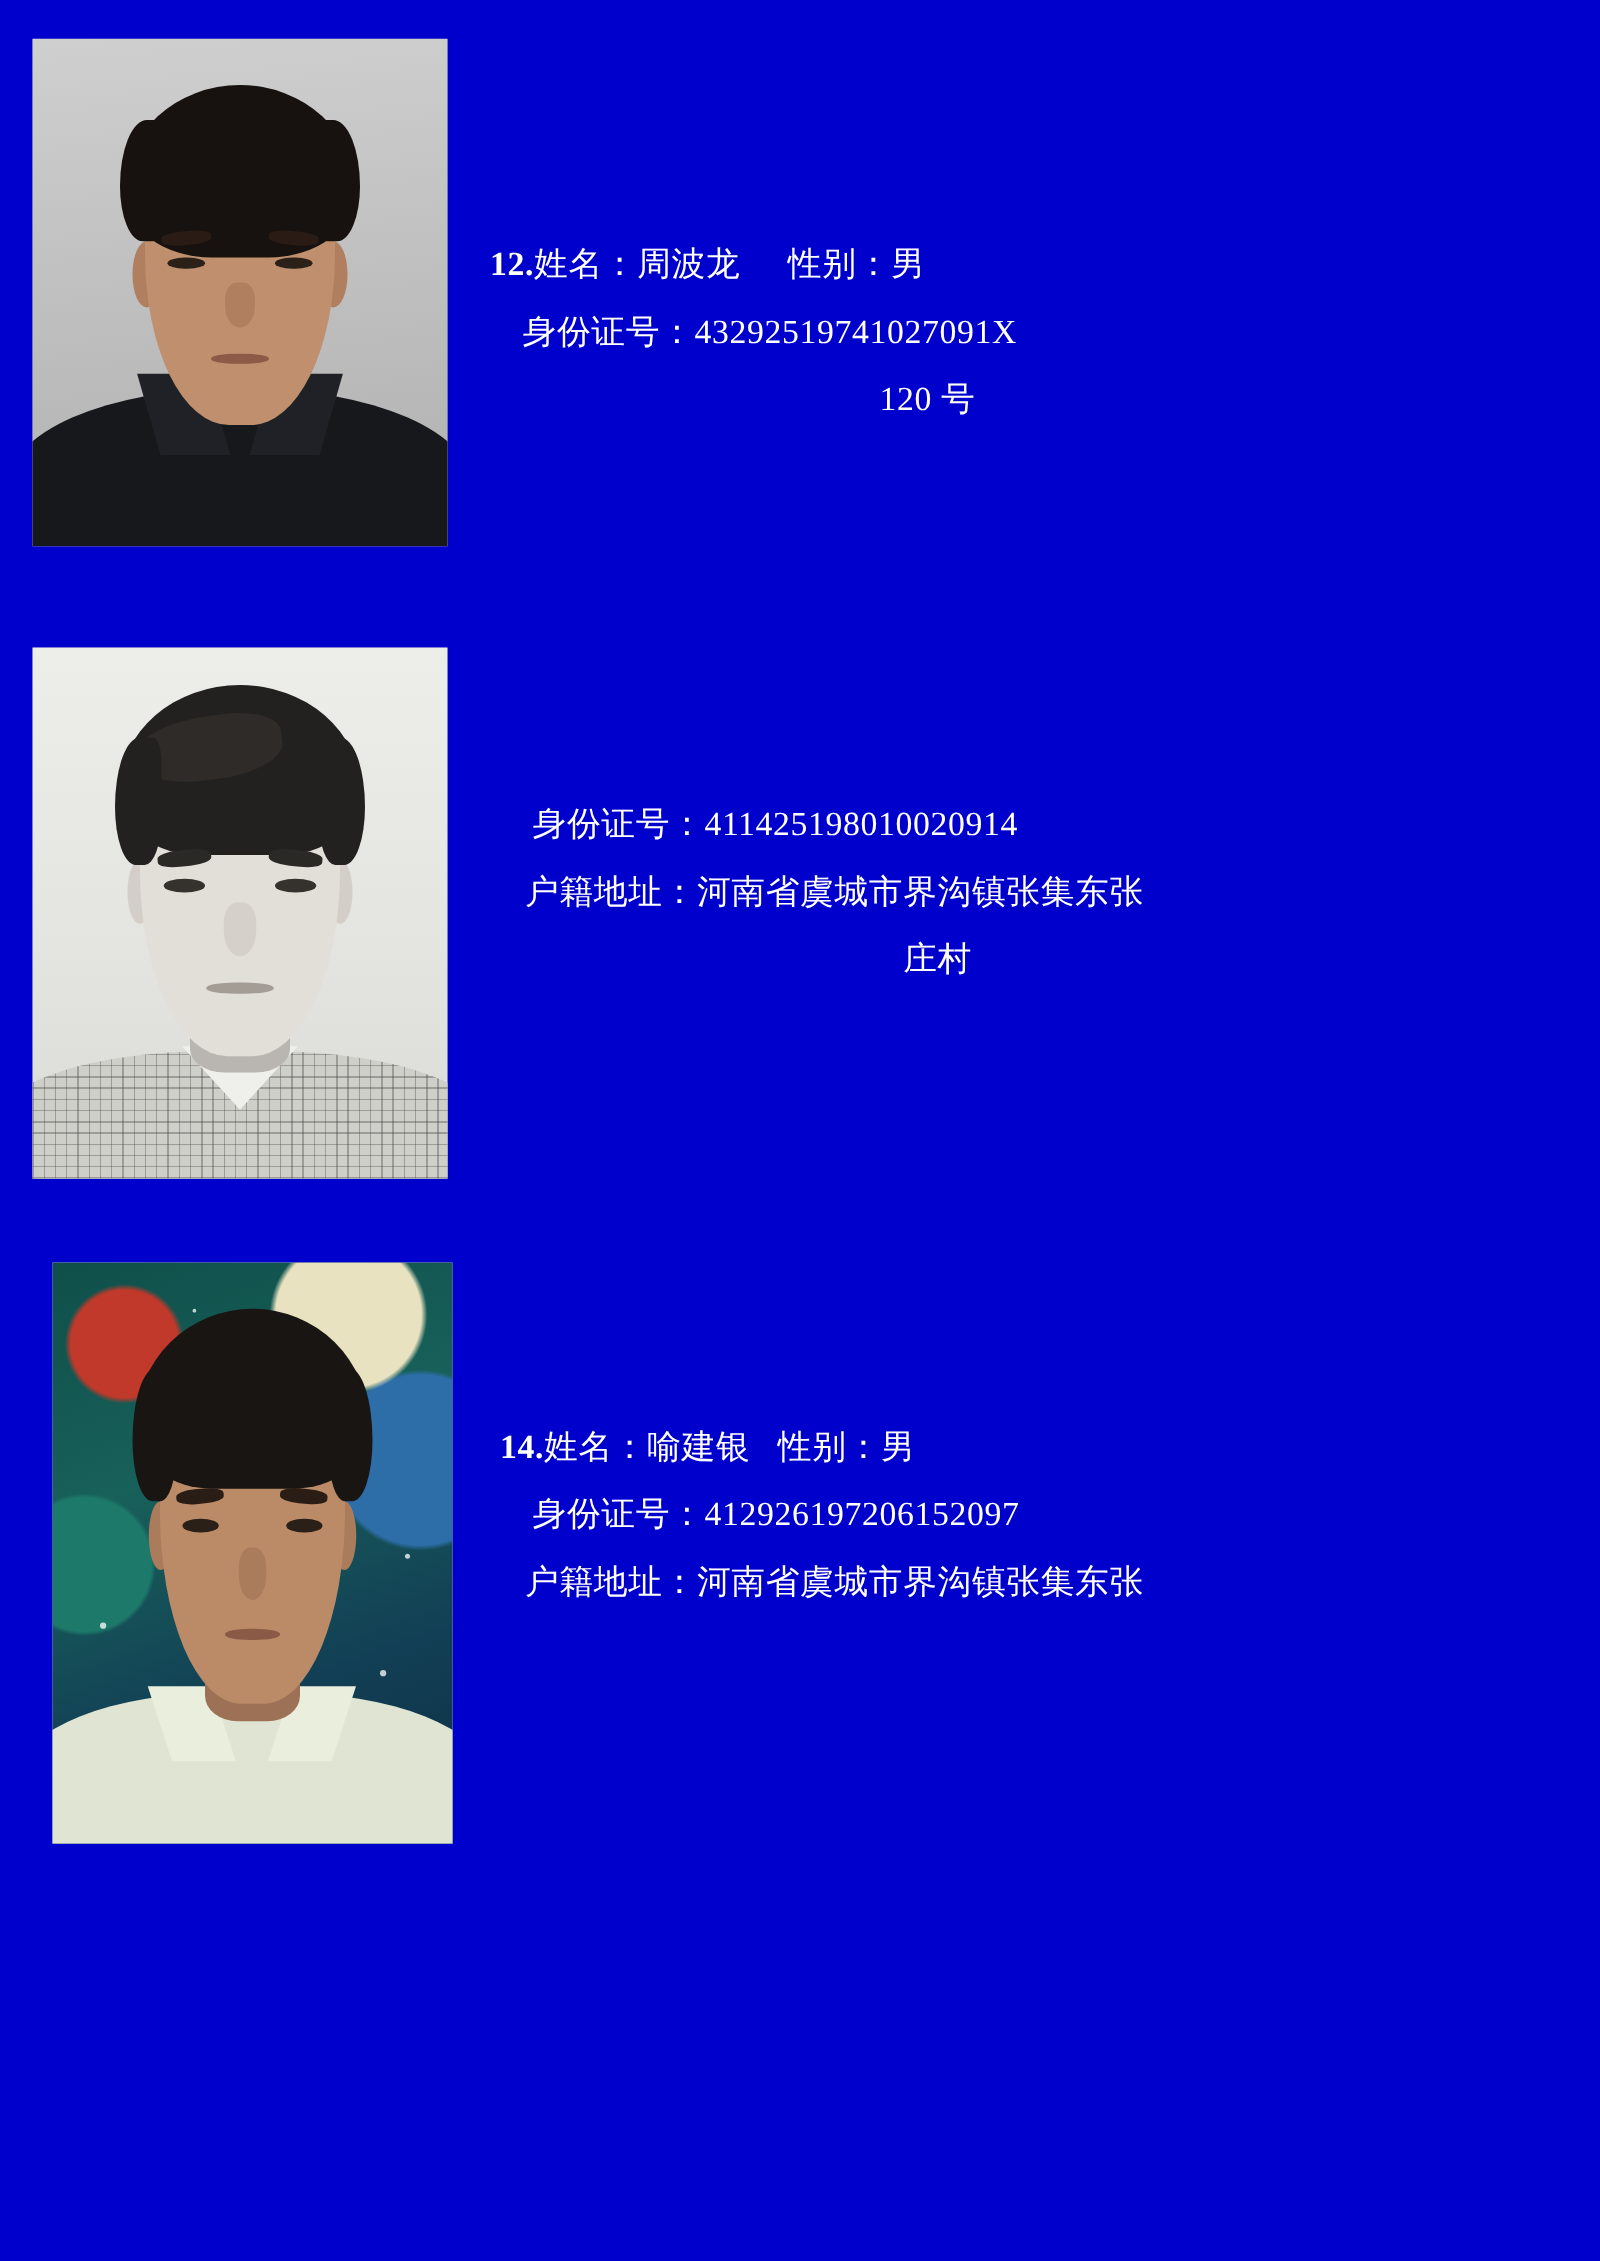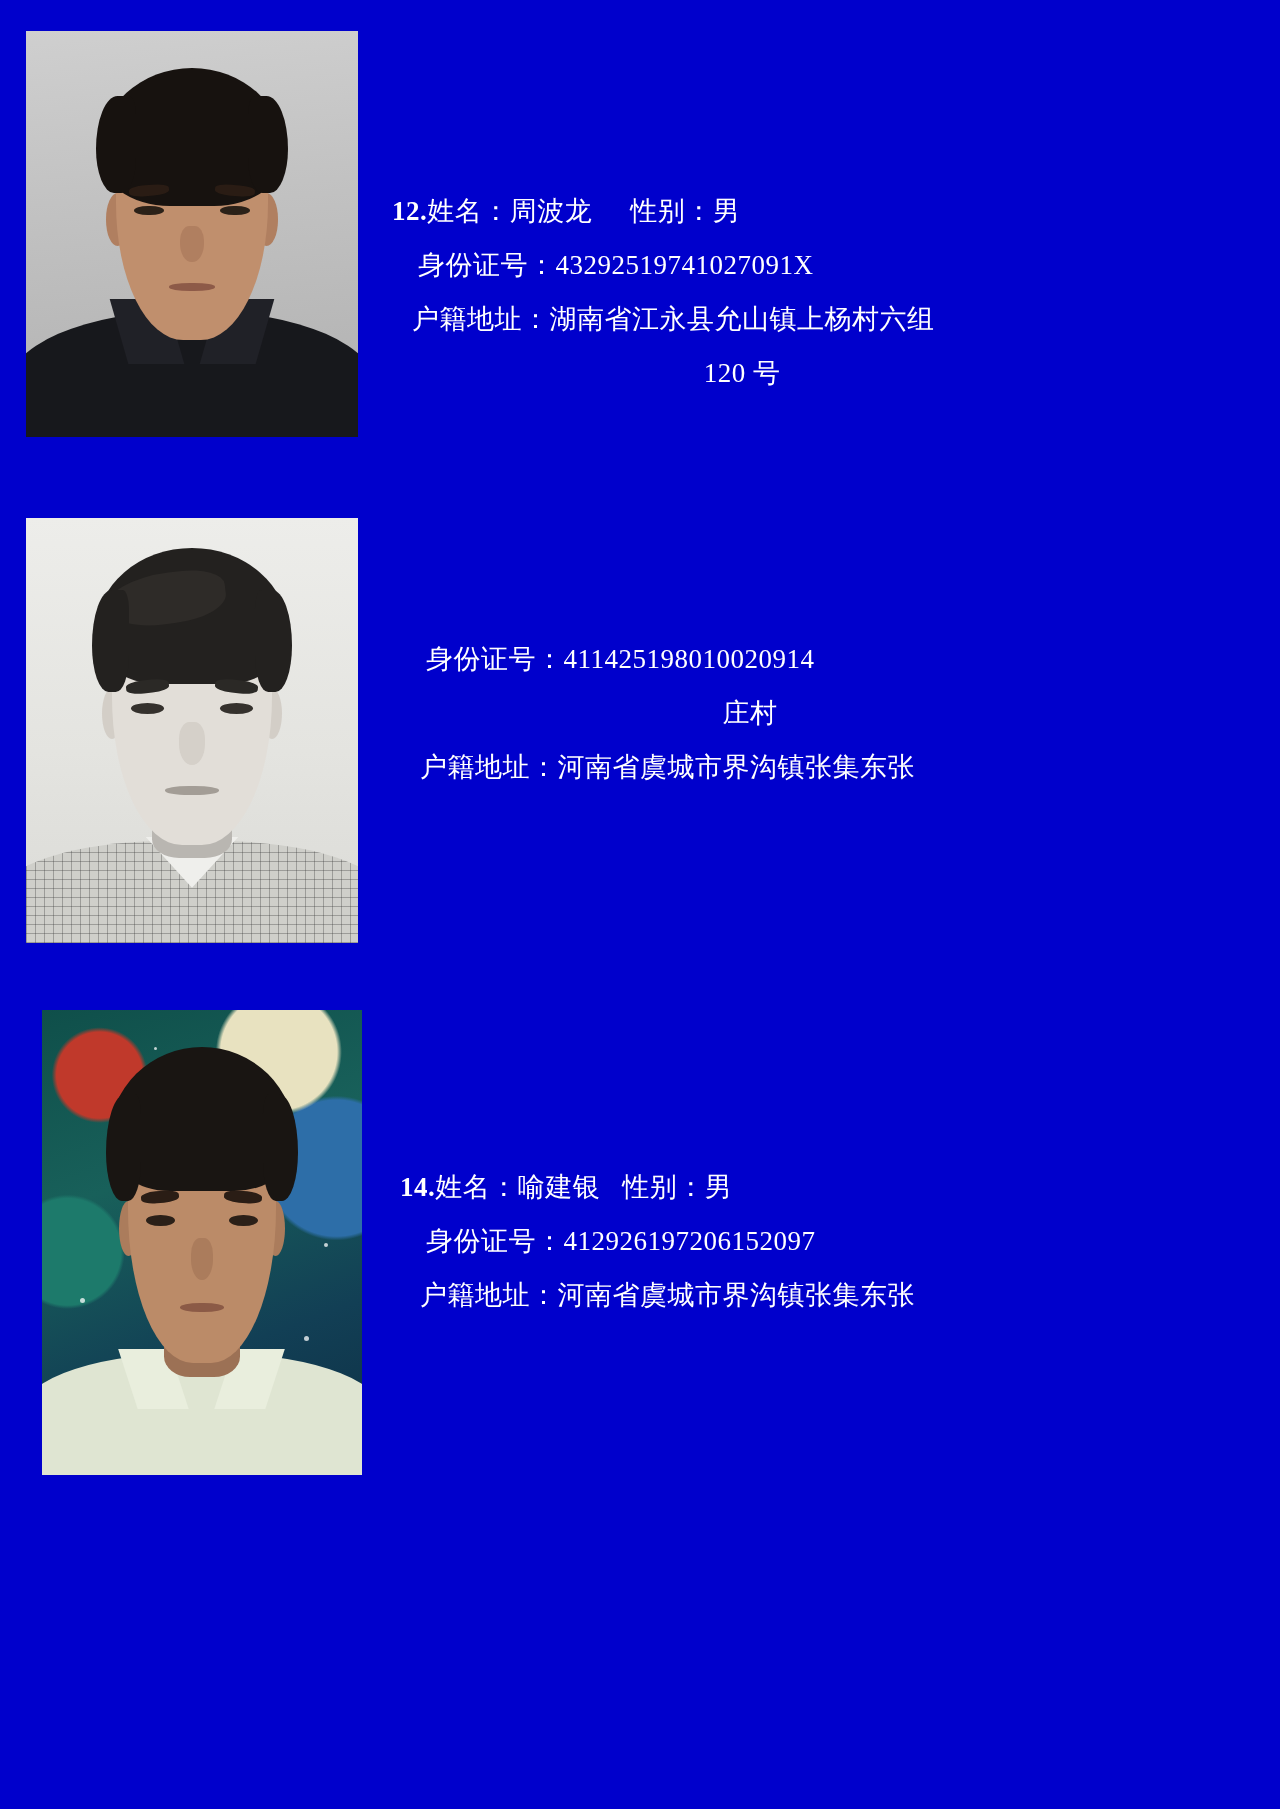--- a/index.html
+++ b/index.html
@@ -376,23 +376,20 @@
     </div>
   </div>
 
   <div class="record-text" style="left:392px; top:184px; width:700px;">
     <span class="line">
       <span class="idx">12.</span><span class="lbl">姓名：</span><span class="val">周波龙</span><span class="gap-mid"></span><span class="lbl">性别：</span><span class="val">男</span>
     </span>
     <span class="line indent1">
       <span class="lbl">身份证号：</span><span class="val">43292519741027091X</span>
     </span>
-    <span class="line indent2">
-      <span class="lbl">户籍地址：</span><span class="val">湖南省江永县允山镇上杨村六组</span>
-    </span>
     <span class="line center">
       <span class="val">120 号</span>
     </span>
   </div>
 
   <div class="photo" style="left:26px; top:518px; width:332px; height:425px;">
     <div class="photo-inner">
       <div class="p2-bg"></div>
       <div class="p2-shirt"></div>
       <div class="p2-vneck"></div>
@@ -410,25 +407,25 @@
       <div class="p2-eyeR"></div>
       <div class="p2-nose"></div>
       <div class="p2-mouth"></div>
     </div>
   </div>
 
   <div class="record-text" style="left:400px; top:632px; width:700px;">
     <span class="line indent1">
       <span class="lbl">身份证号：</span><span class="val">411425198010020914</span>
     </span>
+    <span class="line indent2">
+      <span class="lbl">户籍地址：</span><span class="val">河南省虞城市界沟镇张集东张</span>
+    </span>
     <span class="line center">
       <span class="val">庄村</span>
-    </span>
-    <span class="line indent2">
-      <span class="lbl">户籍地址：</span><span class="val">河南省虞城市界沟镇张集东张</span>
     </span>
   </div>
 
   <div class="photo" style="left:42px; top:1010px; width:320px; height:465px;">
     <div class="photo-inner">
       <div class="p3-bg"></div>
       <div class="p3-speck" style="left:12%; top:62%; width:5px; height:5px;"></div>
       <div class="p3-speck" style="left:22%; top:78%; width:4px; height:4px;"></div>
       <div class="p3-speck" style="left:82%; top:70%; width:5px; height:5px;"></div>
       <div class="p3-speck" style="left:88%; top:50%; width:4px; height:4px;"></div>
@@ -446,21 +443,21 @@
       <div class="p3-sideR"></div>
       <div class="p3-browL"></div>
       <div class="p3-browR"></div>
       <div class="p3-eyeL"></div>
       <div class="p3-eyeR"></div>
       <div class="p3-nose"></div>
       <div class="p3-mouth"></div>
     </div>
   </div>
 
-  <div class="record-text" style="left:400px; top:1160px; width:700px;">
+  <div class="record-text" style="left:400px; top:1130px; width:700px;">
     <span class="line">
       <span class="idx">14.</span><span class="lbl">姓名：</span><span class="val">喻建银</span><span class="gap-small"></span><span class="lbl">性别：</span><span class="val">男</span>
     </span>
     <span class="line indent1">
       <span class="lbl">身份证号：</span><span class="val">412926197206152097</span>
     </span>
     <span class="line indent2">
       <span class="lbl">户籍地址：</span><span class="val">河南省虞城市界沟镇张集东张</span>
     </span>
   </div>

